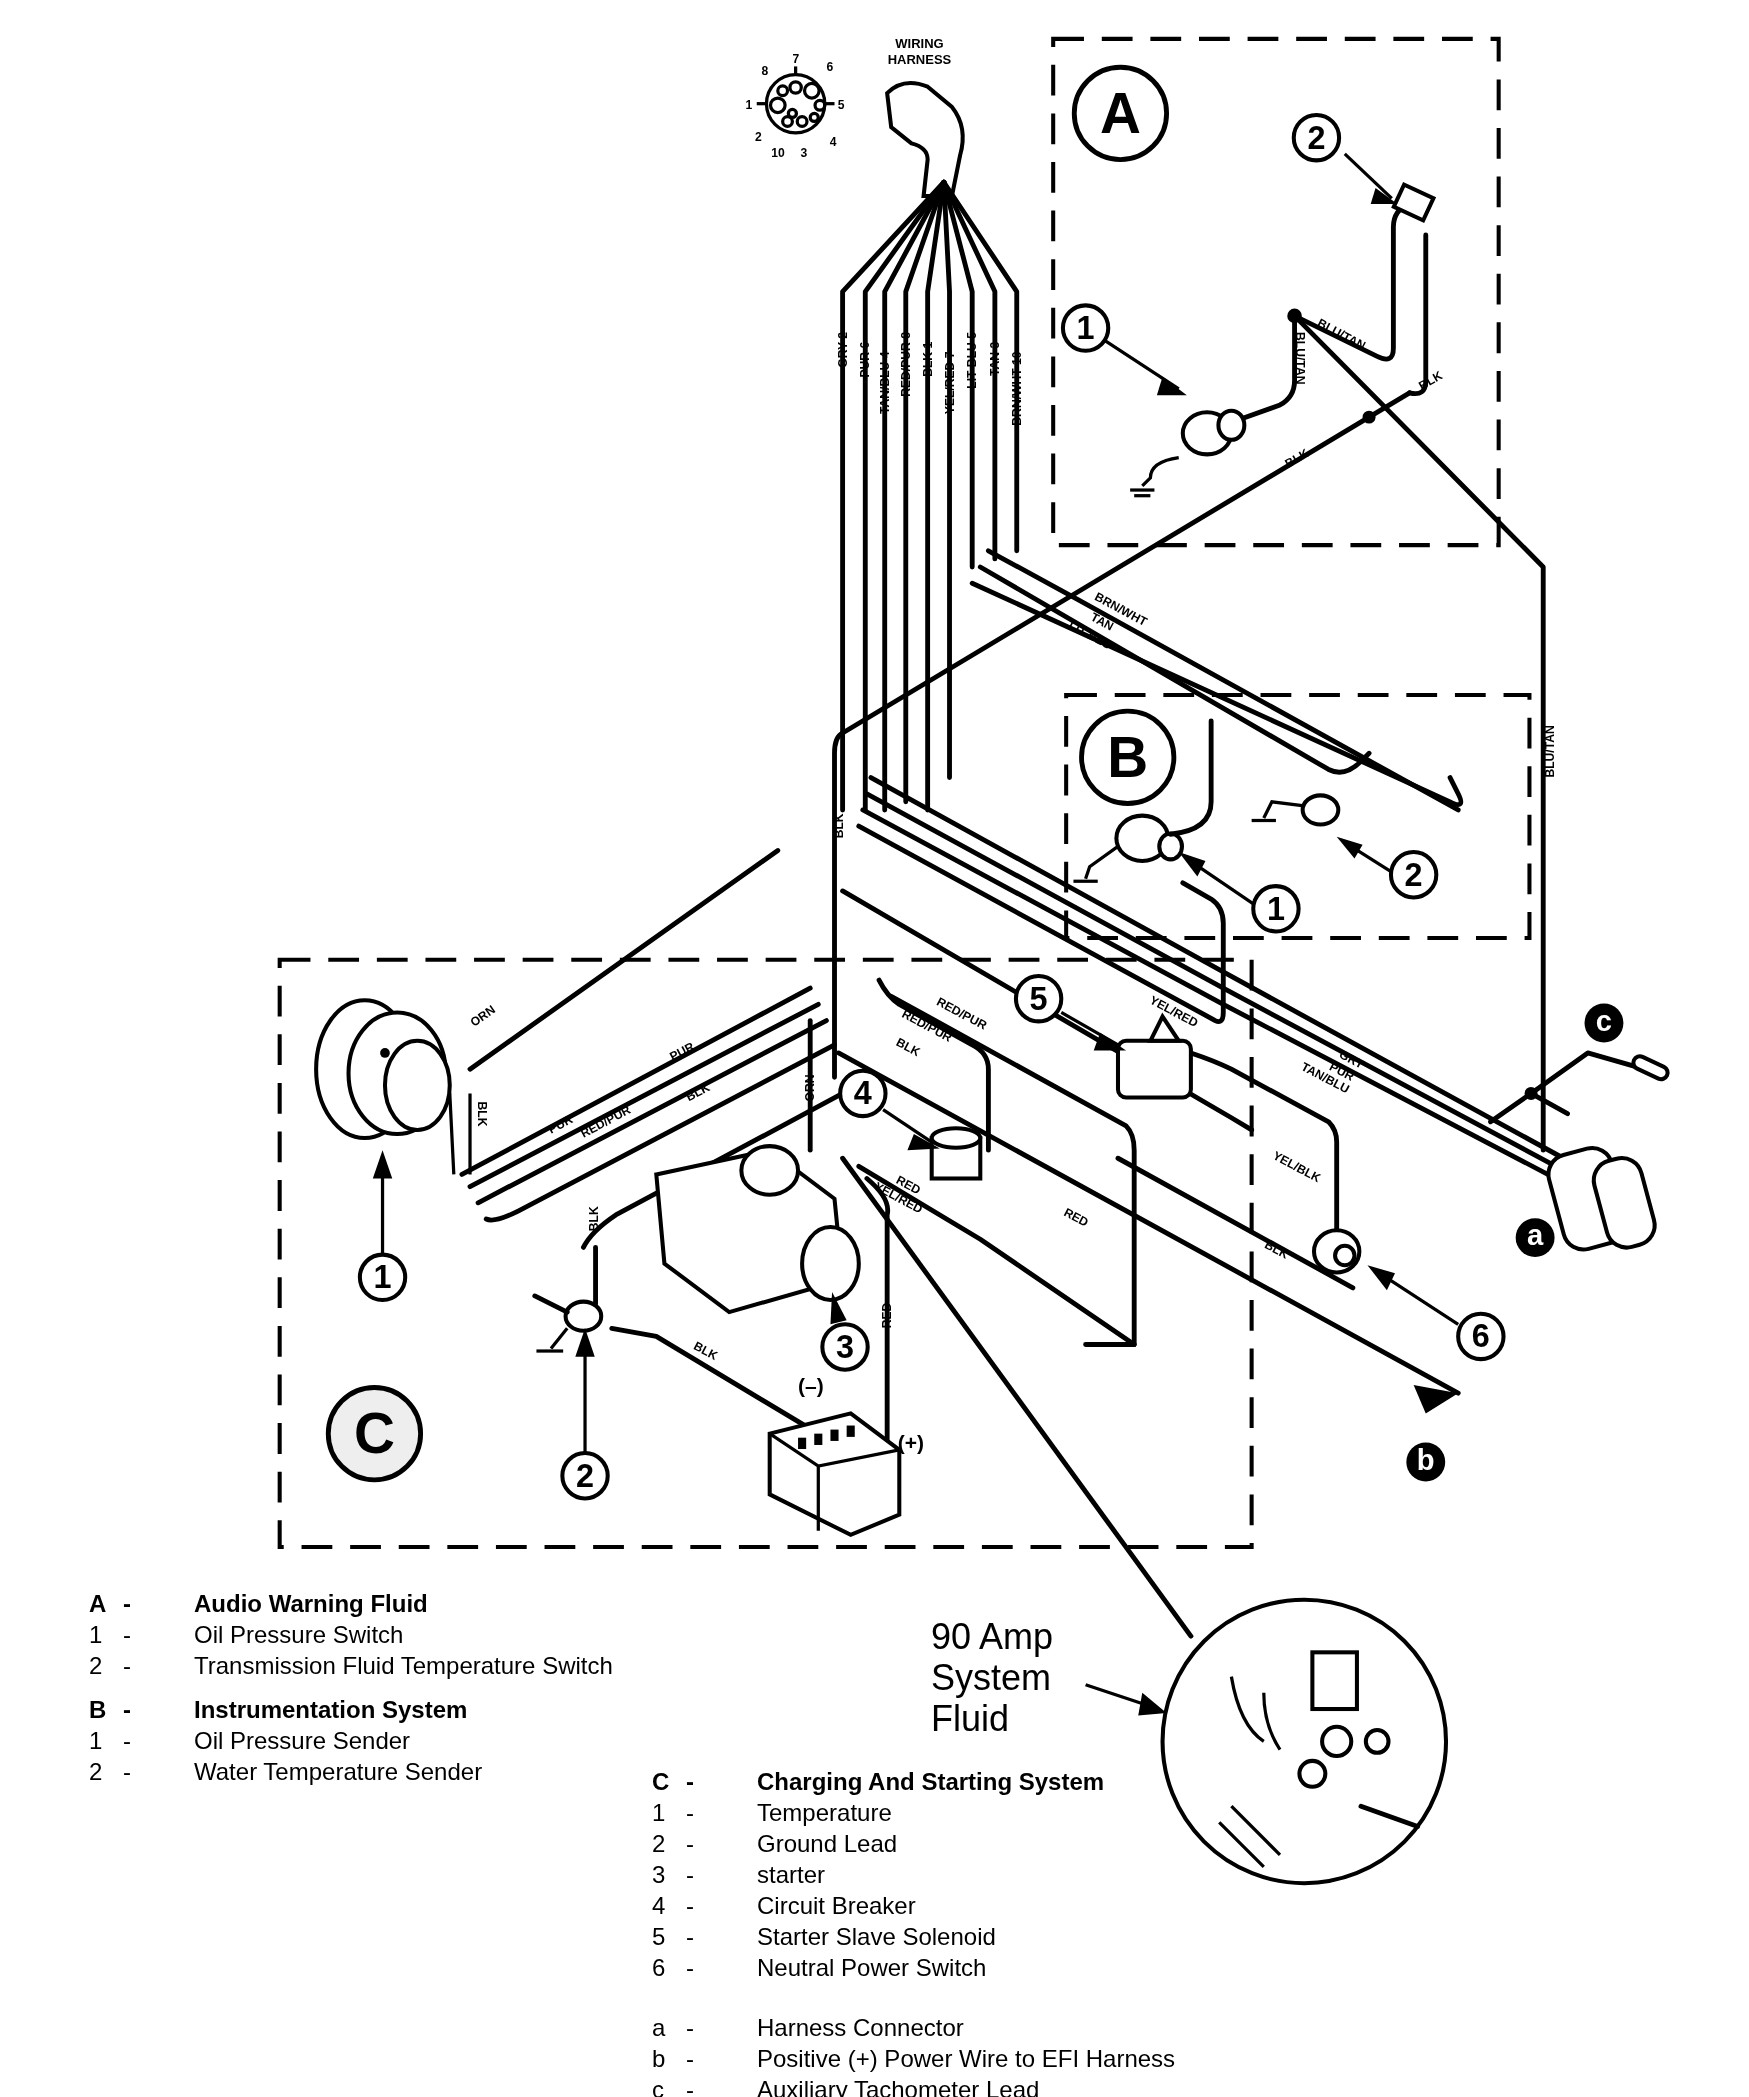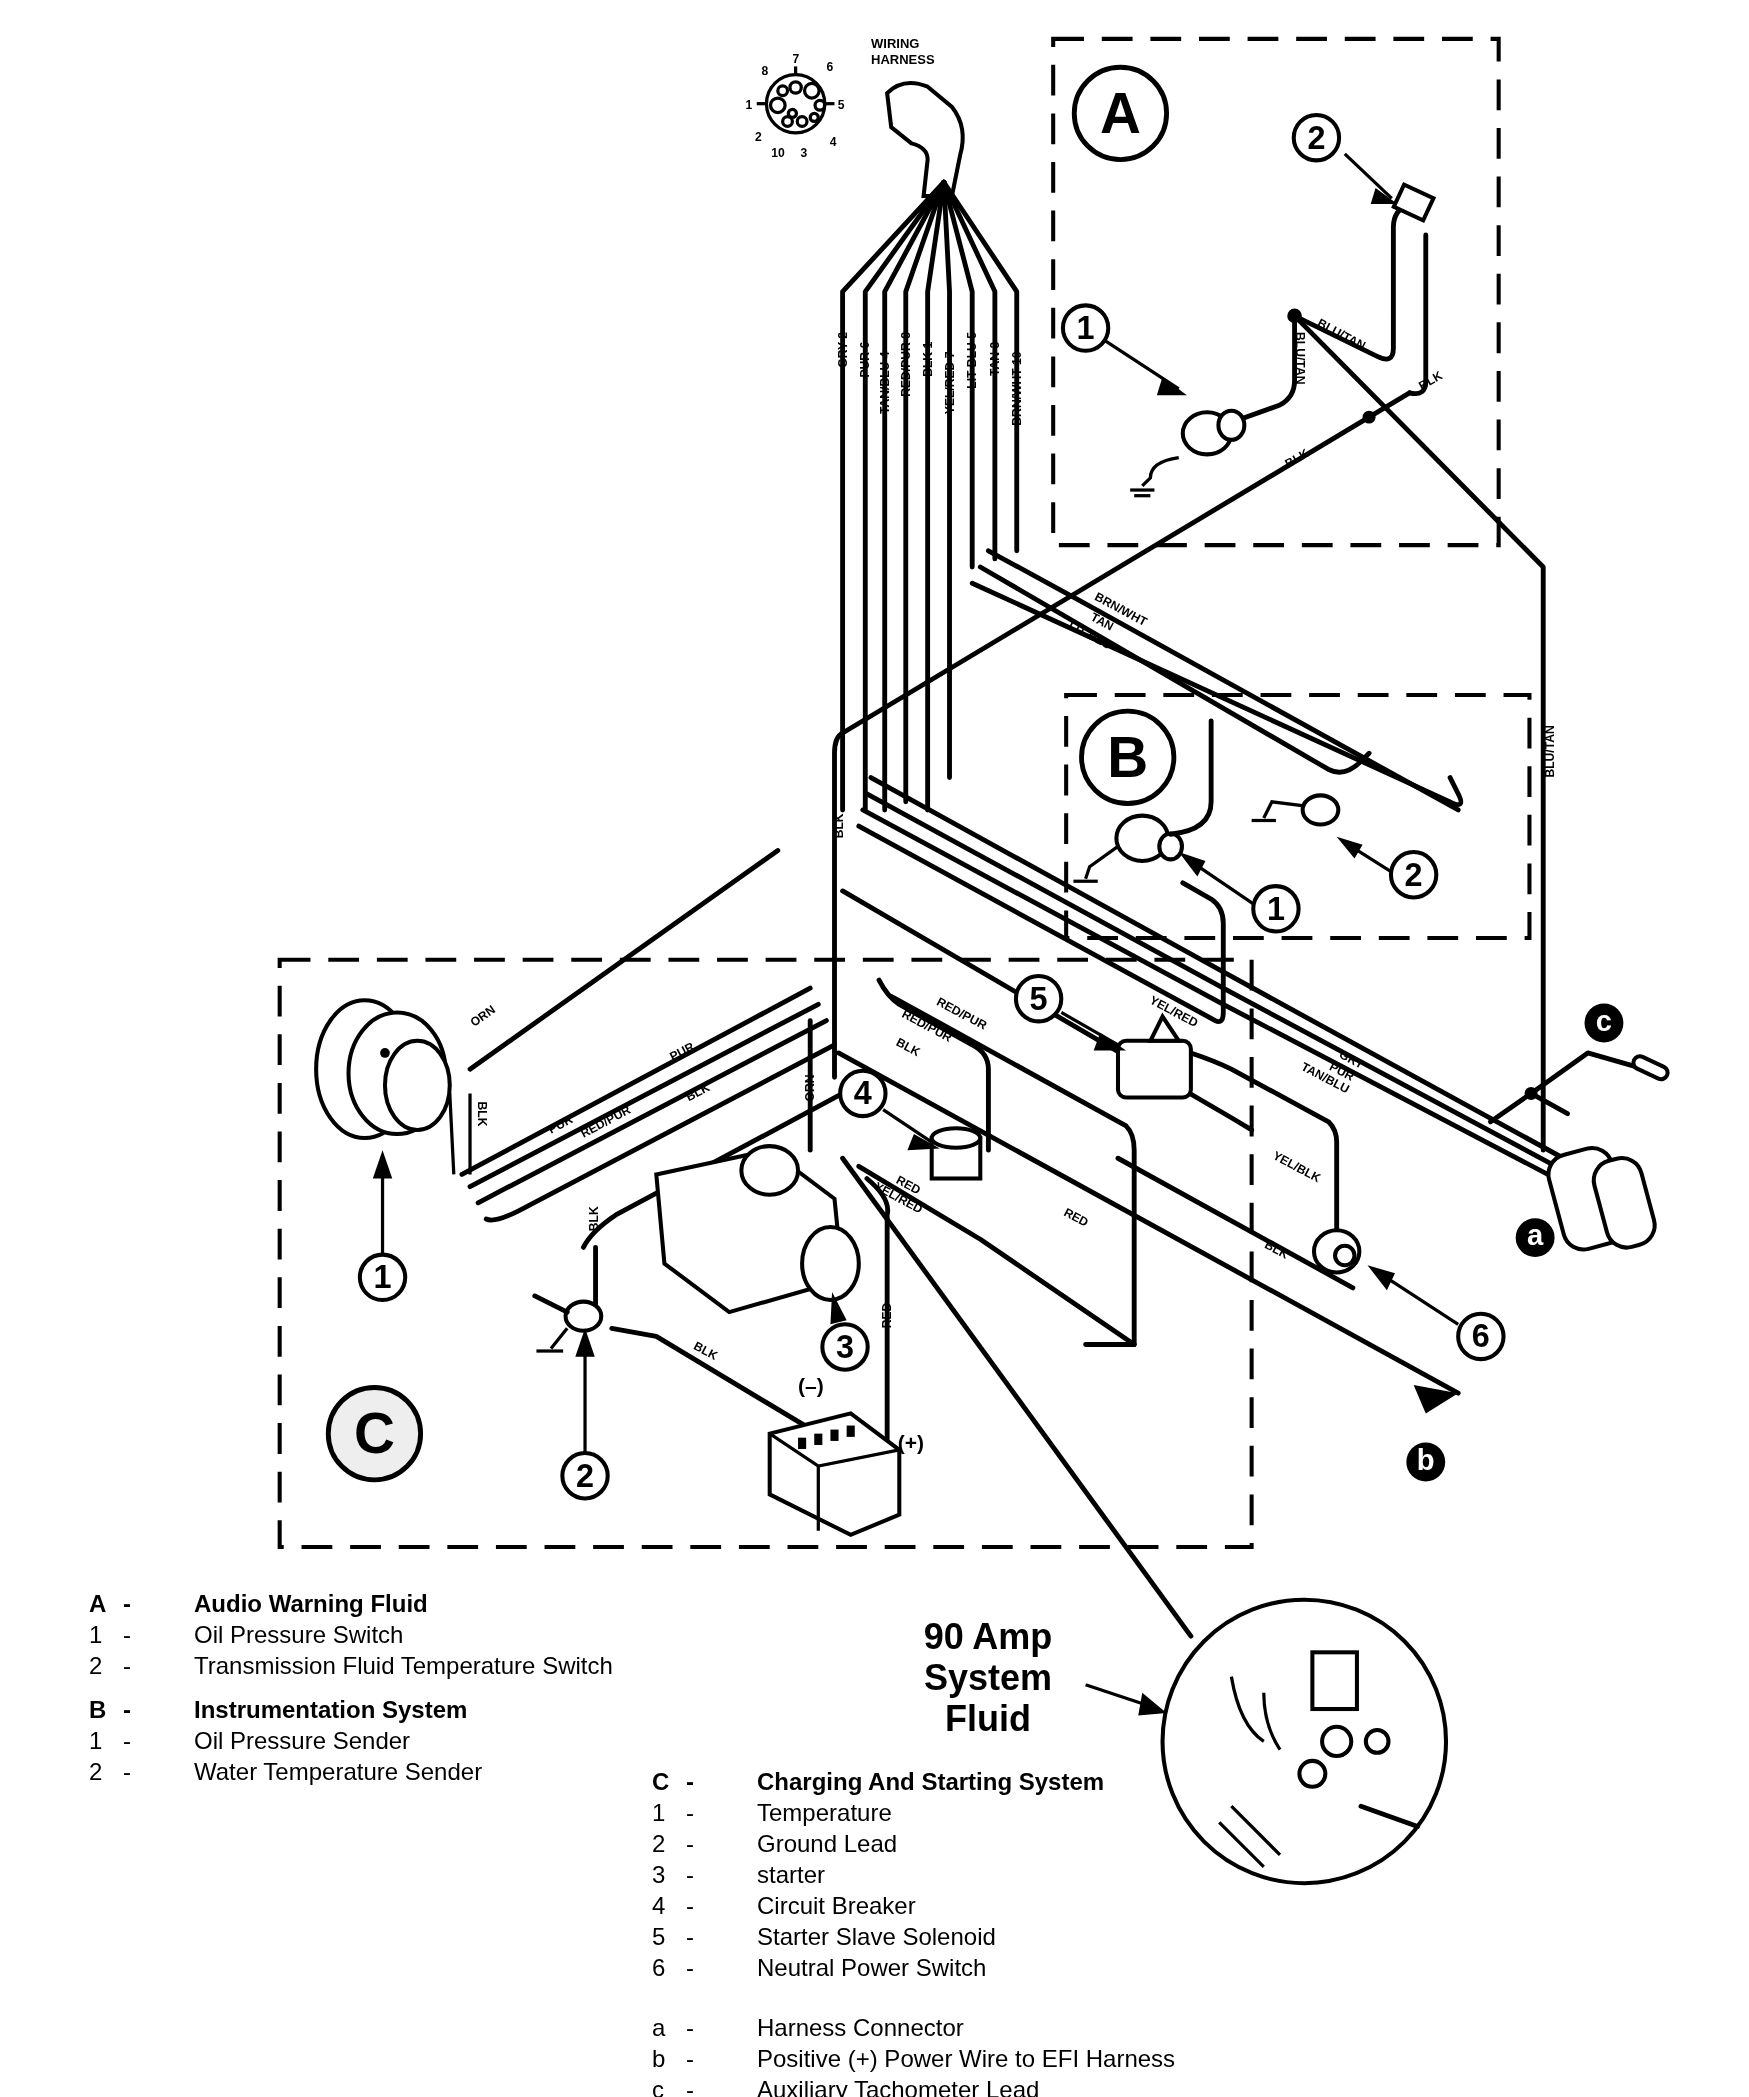--- a/index.html
+++ b/index.html
@@ -15,22 +15,22 @@
   .bigcall text{font-family:"Liberation Sans",sans-serif;font-size:70px;font-weight:bold;text-anchor:middle;dominant-baseline:central;}
   .blackcall circle{fill:#000;}
   .blackcall text{fill:#fff;font-family:"Liberation Sans",sans-serif;font-size:36px;font-weight:bold;text-anchor:middle;dominant-baseline:central;}
   .part{fill:#fff;stroke:#000;stroke-width:5;}
   .legend{position:absolute;font-size:24px;line-height:31px;}
   .legend .row{display:flex;white-space:nowrap;}
   .legend .k{width:34px;}
   .legend .d{width:71px;}
   .legend .h{font-weight:bold;}
   .legend .gap{height:13px;}
-  #fuse-label{position:absolute;left:891px;top:1616px;width:194px;text-align:center;font-weight:bold;font-size:36px;line-height:41px;}
-  #harness-title{position:absolute;left:871px;top:36px;width:97px;text-align:left;font-weight:bold;font-size:13px;line-height:16px;}
+  #fuse-label{position:absolute;left:931px;top:1616px;width:194px;font-weight:normal;font-size:36px;line-height:41px;}
+  #harness-title{position:absolute;left:871px;top:36px;width:97px;text-align:center;font-weight:bold;font-size:13px;line-height:16px;}
 </style>
 </head>
 <body>
 
 <svg id="diagram" viewBox="0 0 2160 2589" xmlns="http://www.w3.org/2000/svg">
 
   <rect class="dash" x="1300" y="48" width="550" height="625"></rect>
   <rect class="dash" x="1316" y="858" width="572" height="300"></rect>
   <rect class="dash" x="345" y="1185" width="1200" height="725"></rect>
 

